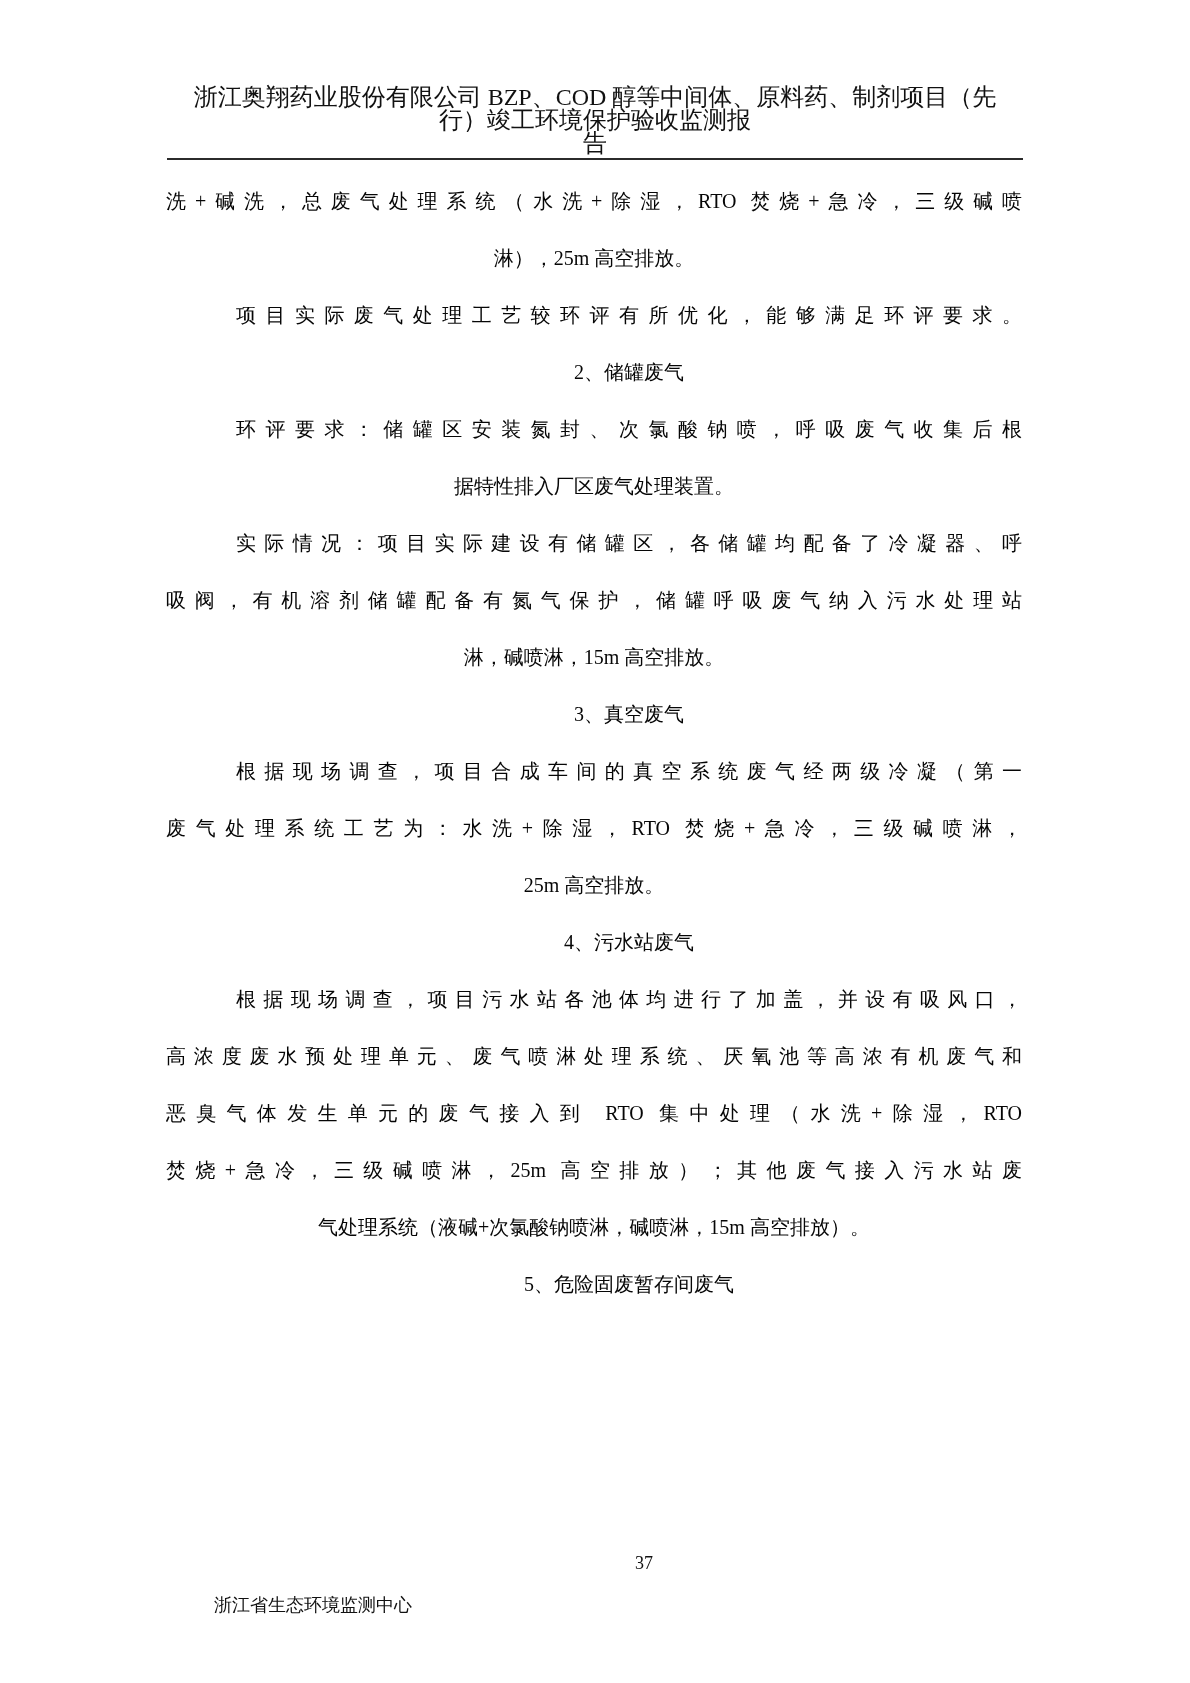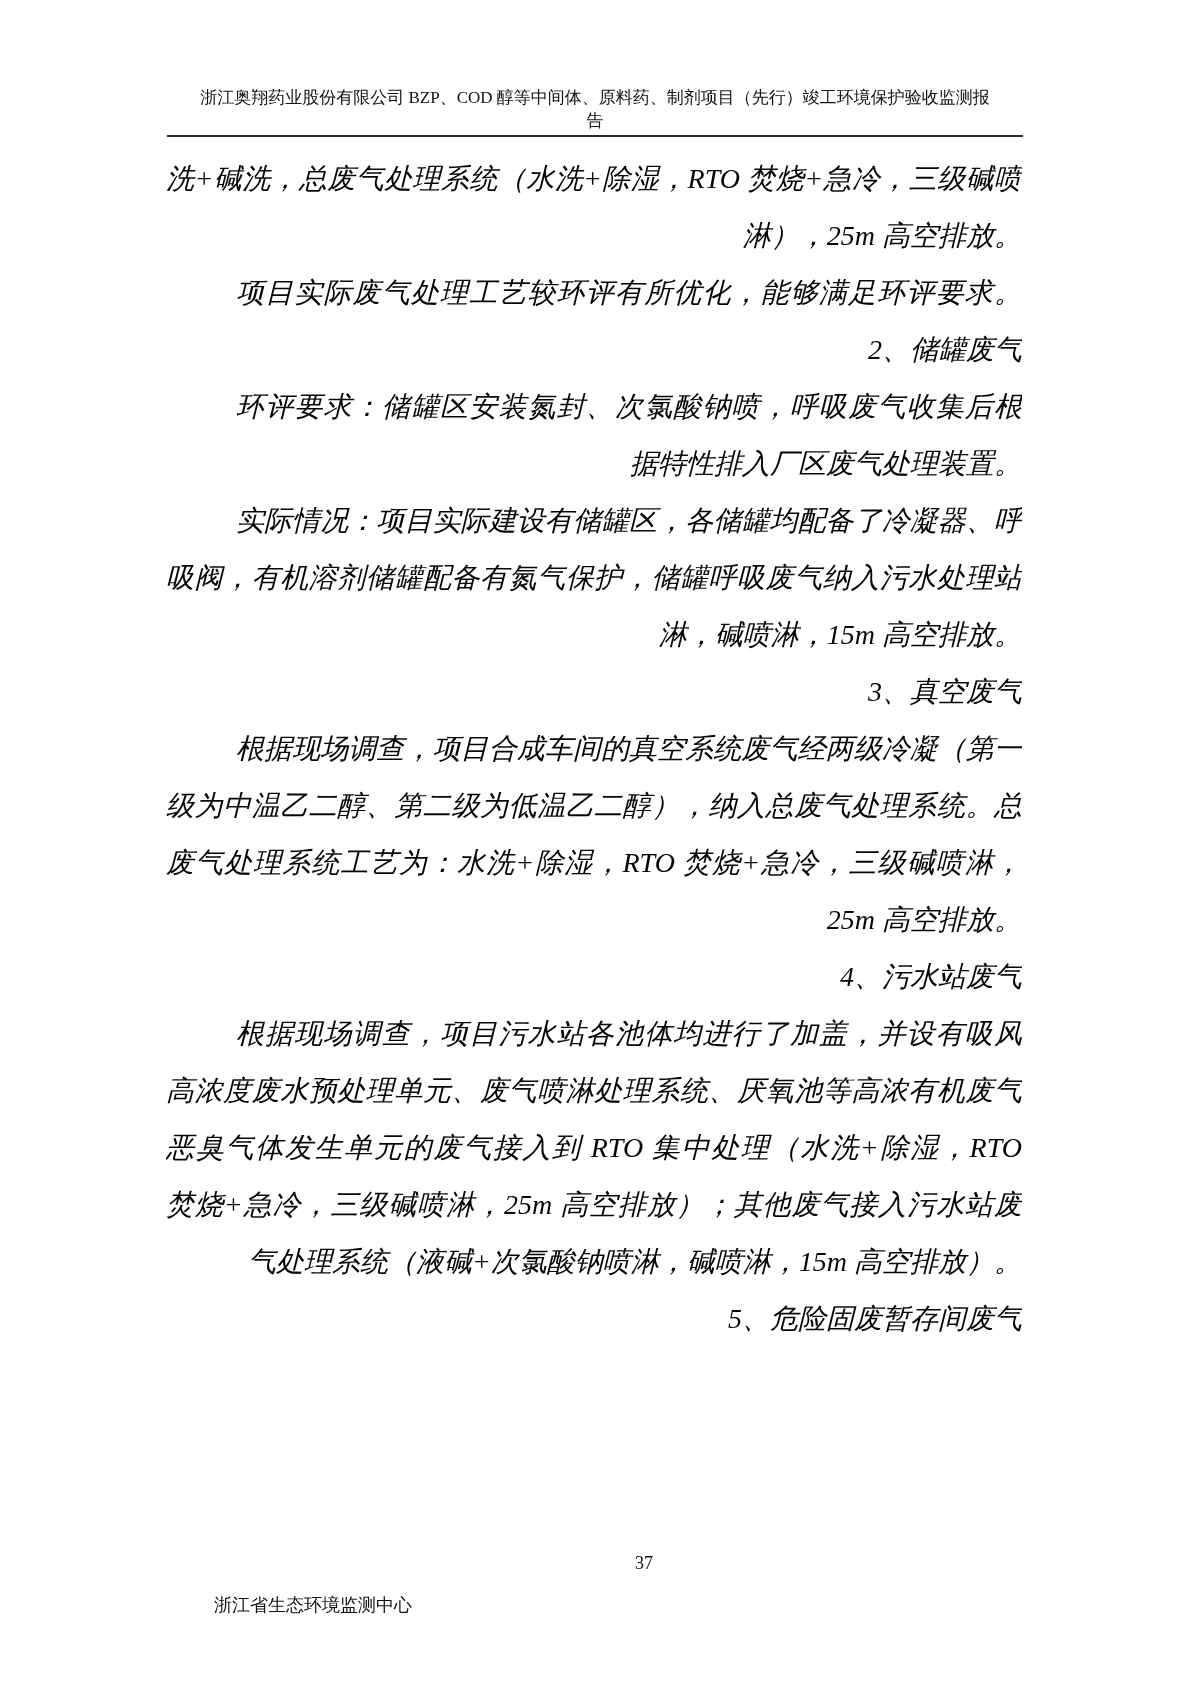--- a/index.html
+++ b/index.html
@@ -10,42 +10,41 @@
     margin: 0 auto;
     background: #ffffff;
     color: #000000;
     font-family: "Liberation Serif", "DejaVu Serif", serif;
     overflow: hidden;
   }
   
   .header {
     padding-top: 86px;
     text-align: center;
-    font-size: 17px;
+    font-size: 24px;
     line-height: 23px;
     color: #111111;
   }
   .header-title-line { width: 840px; margin: 0 auto; }
   .header-rule {
     height: 2px;
     background: #2b2b2b;
     margin: 3px 167px 0 167px;
   }
   
   .document-body {
     margin: 13px 168px 0 166px;
-    font-size: 28px;
+    font-size: 20px;
     color: #060606;
-    font-style: italic;
   }
   .line {
     height: 57px;
     line-height: 57px;
     overflow: hidden;
-    text-align: right;
+    text-align: center;
   }
   .line.fill {
     text-align: justify;
     text-align-last: justify;
   }
   .line.indent { text-indent: 70px; }
   
   .footer {
     position: absolute;
     top: 1553px;
@@ -75,21 +74,20 @@
       <div class="line">淋），25m 高空排放。</div>
       <div class="line fill indent">项目实际废气处理工艺较环评有所优化，能够满足环评要求。</div>
       <div class="line indent">2、储罐废气</div>
       <div class="line fill indent">环评要求：储罐区安装氮封、次氯酸钠喷，呼吸废气收集后根</div>
       <div class="line">据特性排入厂区废气处理装置。</div>
       <div class="line fill indent">实际情况：项目实际建设有储罐区，各储罐均配备了冷凝器、呼</div>
       <div class="line fill">吸阀，有机溶剂储罐配备有氮气保护，储罐呼吸废气纳入污水处理站</div>
       <div class="line">淋，碱喷淋，15m 高空排放。</div>
       <div class="line indent">3、真空废气</div>
       <div class="line fill indent">根据现场调查，项目合成车间的真空系统废气经两级冷凝（第一</div>
-      <div class="line fill">级为中温乙二醇、第二级为低温乙二醇），纳入总废气处理系统。总</div>
       <div class="line fill">废气处理系统工艺为：水洗+除湿，RTO 焚烧+急冷，三级碱喷淋，</div>
       <div class="line">25m 高空排放。</div>
       <div class="line indent">4、污水站废气</div>
       <div class="line fill indent">根据现场调查，项目污水站各池体均进行了加盖，并设有吸风口，</div>
       <div class="line fill">高浓度废水预处理单元、废气喷淋处理系统、厌氧池等高浓有机废气和</div>
       <div class="line fill">恶臭气体发生单元的废气接入到 RTO 集中处理（水洗+除湿，RTO</div>
       <div class="line fill">焚烧+急冷，三级碱喷淋，25m 高空排放）；其他废气接入污水站废</div>
       <div class="line">气处理系统（液碱+次氯酸钠喷淋，碱喷淋，15m 高空排放）。</div>
       <div class="line indent">5、危险固废暂存间废气</div>
     </div>

